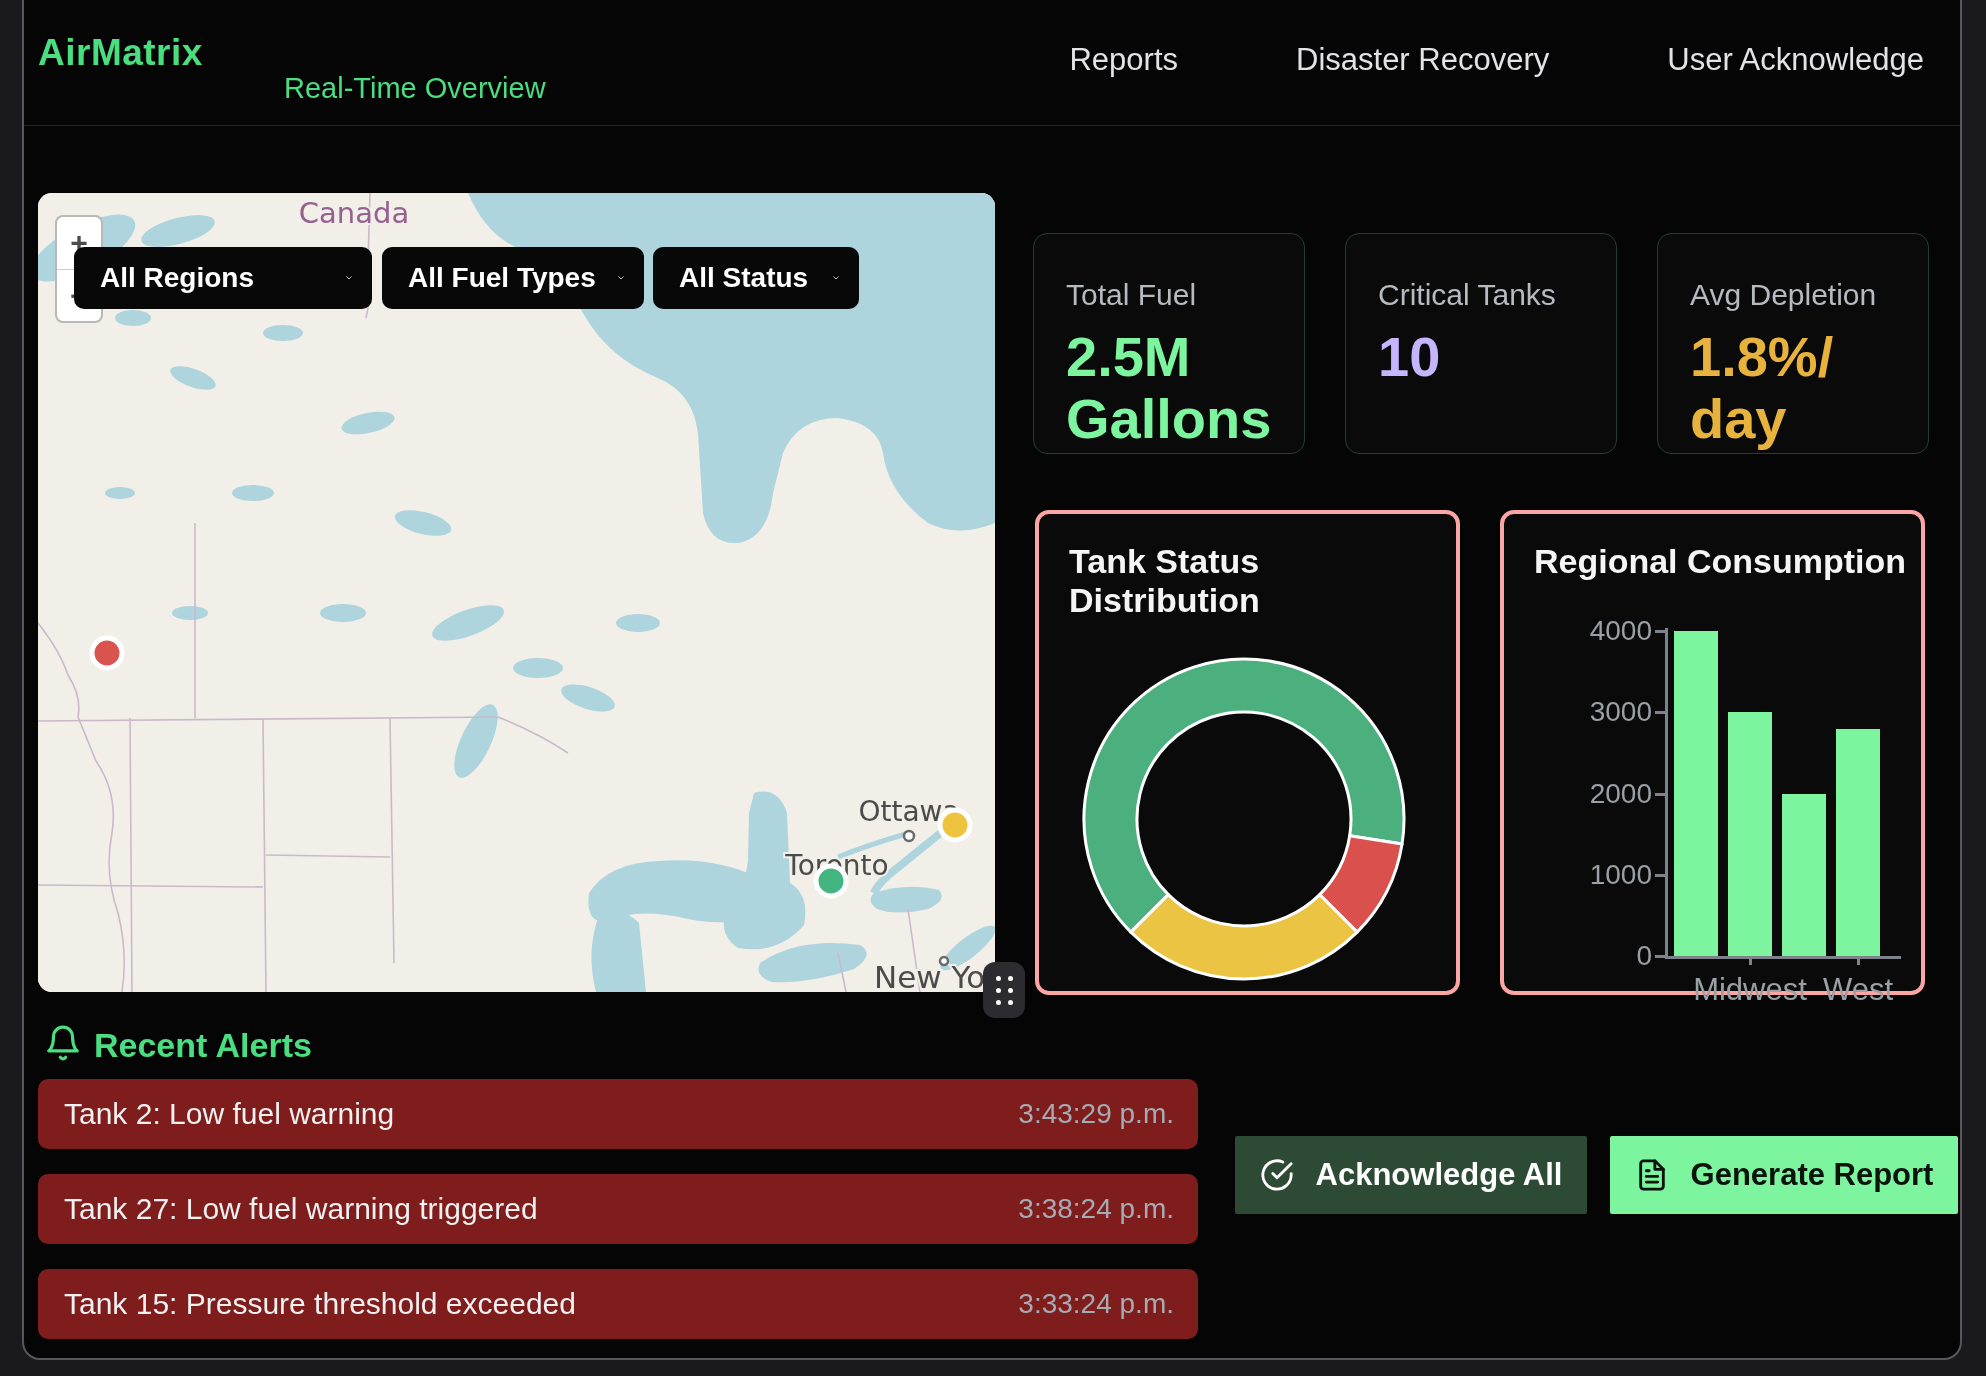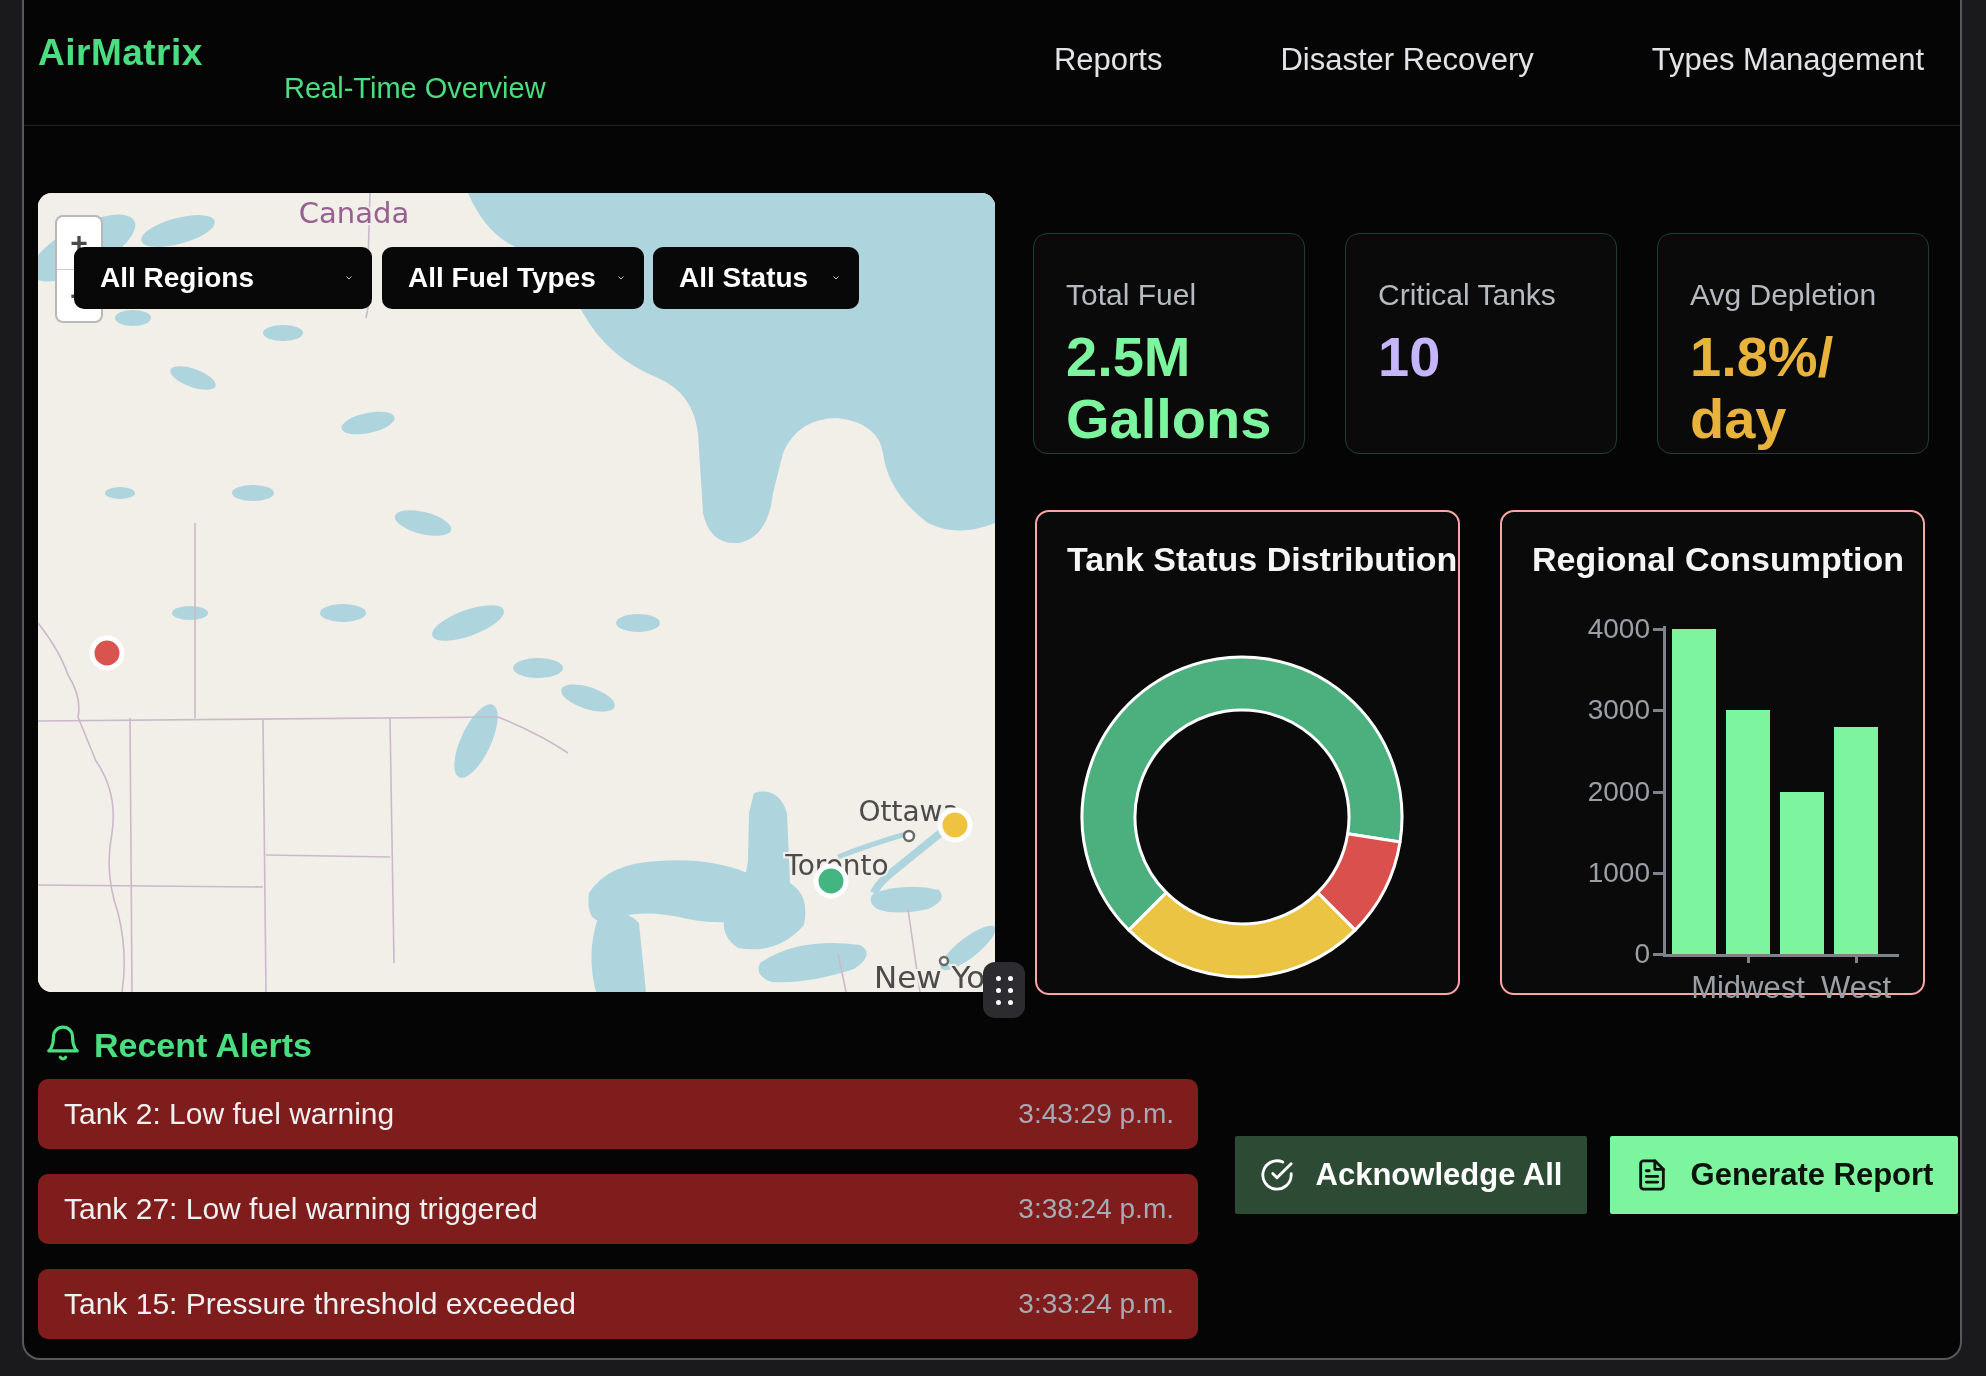--- a/index.html
+++ b/index.html
@@ -36,21 +36,21 @@
   .grip i { width:5px; height:5px; border-radius:50%; background:#fff; }
 
   
   .stat-card { position:absolute; top:233px; width:272px; height:221px; background:#0a0a0b;
                border:1px solid #1f4030; border-radius:14px; padding:44px 30px 0 32px; }
   .stat-label { font-size:30px; color:#b6bac1; }
   .stat-value { margin-top:14px; font-size:56px; font-weight:bold; line-height:62px; white-space:pre-line; }
 
   
   .chart-card { position:absolute; top:510px; width:425px; height:485px; background:#0a0a0b;
-                border:2px solid #fca5a5; border-radius:14px; }
+                border:4px solid #fca5a5; border-radius:14px; }
   .chart-title { position:absolute; left:30px; top:28px; font-size:34px; font-weight:bold; color:#f5f5f5; }
   .bar { position:absolute; bottom:43px; }
   .ytick { position:absolute; transform:translateY(-50%); font-size:28px; color:#9aa0a6; text-align:right; width:120px; }
   .ytick-dash { position:absolute; height:3px; width:11px; background:#7d838c; }
   .xtick-dash { position:absolute; width:3px; height:9px; background:#7d838c; top:442px; }
   .xlabel { position:absolute; top:458px; transform:translateX(-50%); font-size:31px; color:#9aa0a6; }
   .axis-y { position:absolute; left:161px; top:114px; width:3px; height:331px; background:#7d838c; }
   .axis-x { position:absolute; left:161px; top:442px; width:236px; height:3px; background:#7d838c; }
 
   
@@ -71,21 +71,21 @@
 <body>
 
 <div class="stage">
   <div class="panel"></div>
 
   <div class="brand">AirMatrix</div>
   <div class="subtitle">Real-Time Overview</div>
   <div class="nav">
     <div class="nav-item">Reports</div>
     <div class="nav-item">Disaster Recovery</div>
-    <div class="nav-item">Types Management</div>
+    <div class="nav-item">User Acknowledge</div>
   </div>
   <div class="header-divider"></div>
 
   <div class="map">
     <svg class="geo" width="957" height="799" viewBox="0 0 957 799">
       <rect x="0" y="0" width="957" height="799" fill="#f2efe9"></rect>
 
       <path fill="#aed4de" d="M 430 0 L 957 0 L 957 330 Q 920 345 890 330 Q 850 300 845 260 Q 840 230 800 225 Q 760 225 745 260 L 735 300 Q 730 345 700 350 Q 672 352 665 320 L 660 240 Q 655 200 620 185 Q 570 165 545 120 Q 520 75 470 50 Q 445 35 430 0 Z"></path>
 
       <g fill="#aed4de">

